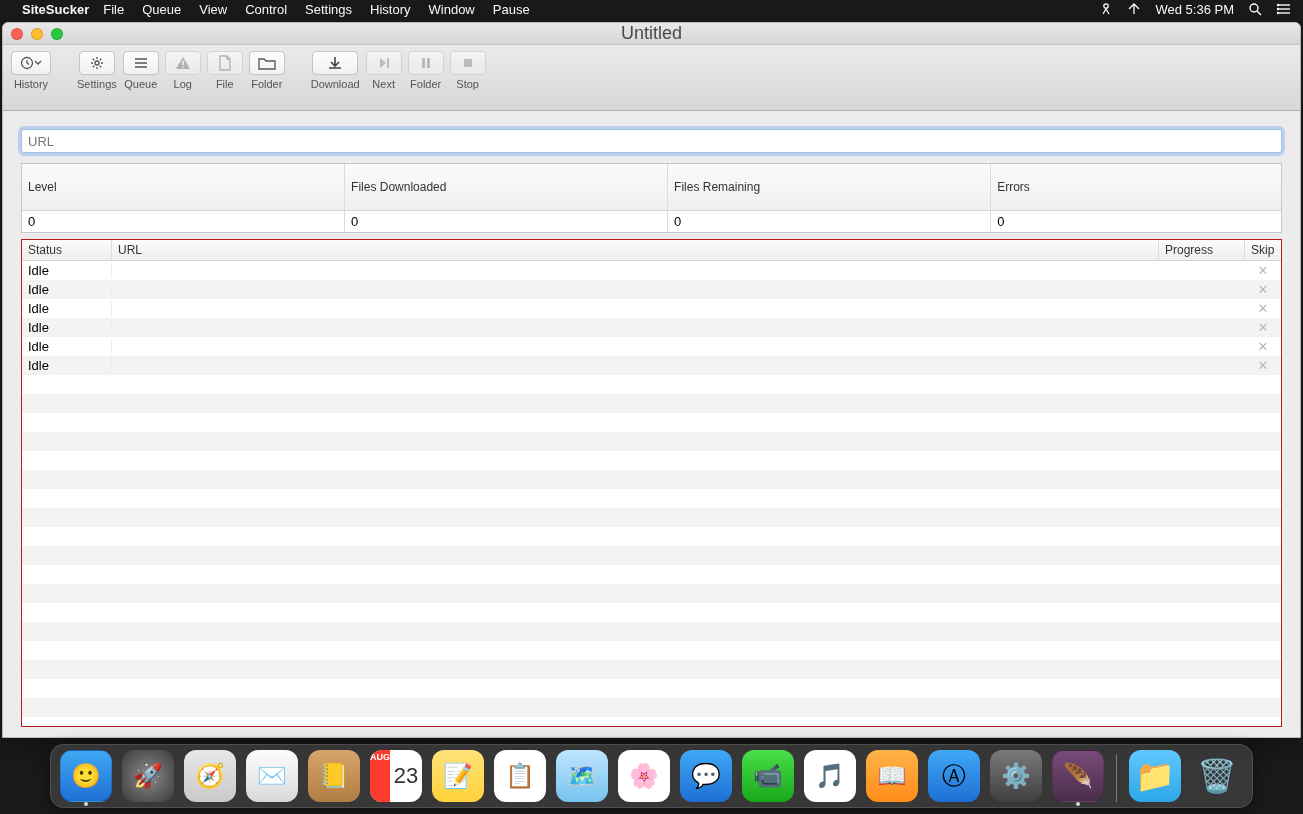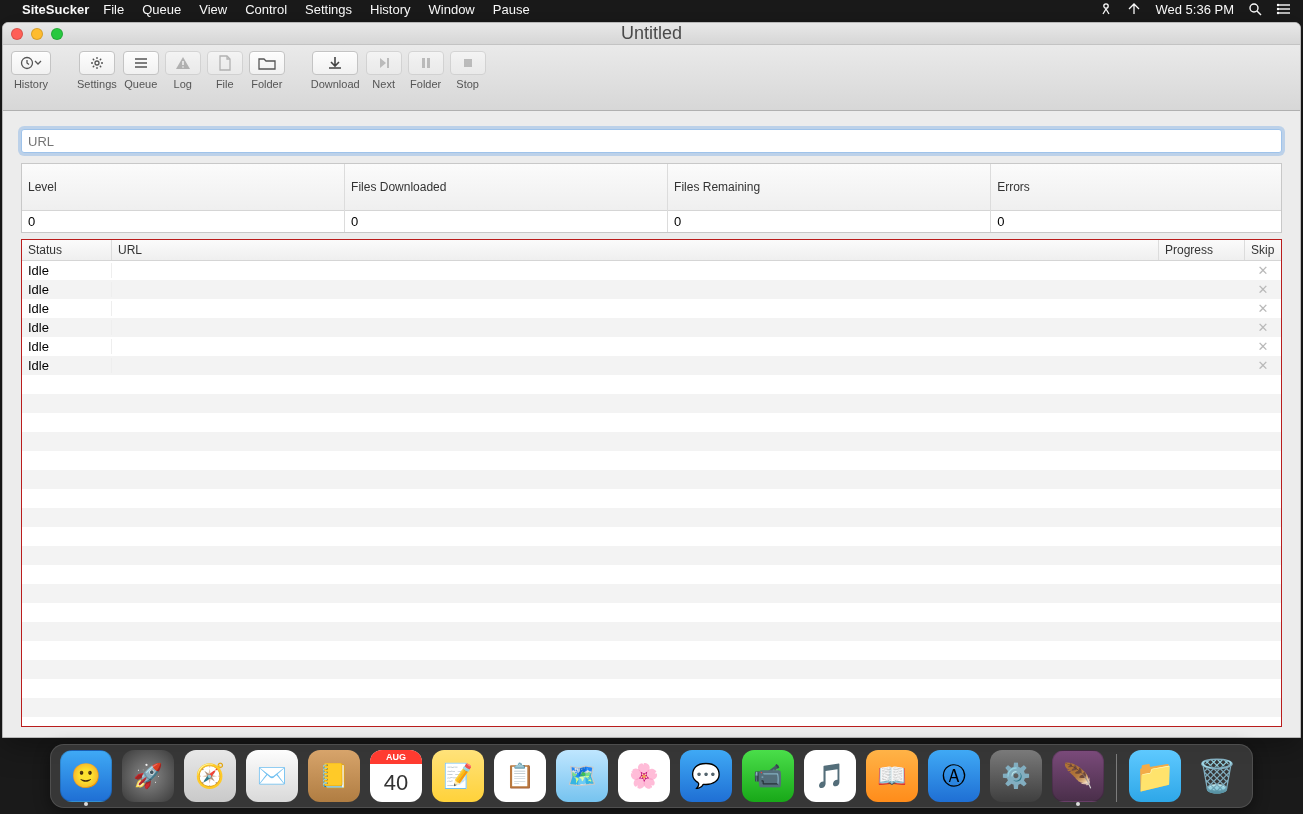--- a/index.html
+++ b/index.html
@@ -416,23 +416,23 @@
 </div>
 
 <div class="dock-wrap">
   <div class="dock" id="dock">
       <div class="dock-item dot" style="background: linear-gradient(rgb(63, 169, 245), rgb(31, 111, 212));">🙂</div>
       <div class="dock-item" style="background: radial-gradient(circle, rgb(139, 139, 139), rgb(58, 58, 58));">🚀</div>
       <div class="dock-item" style="background: linear-gradient(rgb(232, 232, 232), rgb(201, 201, 201));">🧭</div>
       <div class="dock-item" style="background: linear-gradient(rgb(253, 253, 253), rgb(217, 217, 217));">✉️</div>
       <div class="dock-item" style="background: linear-gradient(rgb(215, 164, 107), rgb(176, 125, 66));">📒</div>
       <div class="dock-item" style="background: rgb(255, 255, 255);">
-        <div style="width:100%;height:100%;border-radius:12px;overflow:hidden;display:flex;flex-direction:column;">
+        <div style="width:100%;height:100%;border-radius:12px;overflow:hidden;display:flex;flex-direction:row;">
           <div style="background:#ff3b30;color:#fff;font-size:9px;font-weight:700;text-align:center;padding:2px 0">AUG</div>
-          <div style="flex:1;display:flex;align-items:center;justify-content:center;font-size:22px;color:#333;font-weight:300">40</div>
+          <div style="flex:1;display:flex;align-items:center;justify-content:center;font-size:22px;color:#333;font-weight:300">23</div>
         </div>
       </div>
       <div class="dock-item" style="background: linear-gradient(rgb(255, 226, 122), rgb(255, 210, 58));">📝</div>
       <div class="dock-item" style="background: rgb(255, 255, 255);">📋</div>
       <div class="dock-item" style="background: linear-gradient(rgb(191, 230, 255), rgb(118, 195, 239));">🗺️</div>
       <div class="dock-item" style="background: rgb(255, 255, 255);">🌸</div>
       <div class="dock-item" style="background: linear-gradient(rgb(63, 169, 245), rgb(31, 111, 212));">💬</div>
       <div class="dock-item" style="background: linear-gradient(rgb(74, 222, 74), rgb(24, 168, 24));">📹</div>
       <div class="dock-item" style="background: rgb(255, 255, 255);">🎵</div>
       <div class="dock-item" style="background: linear-gradient(rgb(255, 179, 71), rgb(255, 140, 26));">📖</div>

